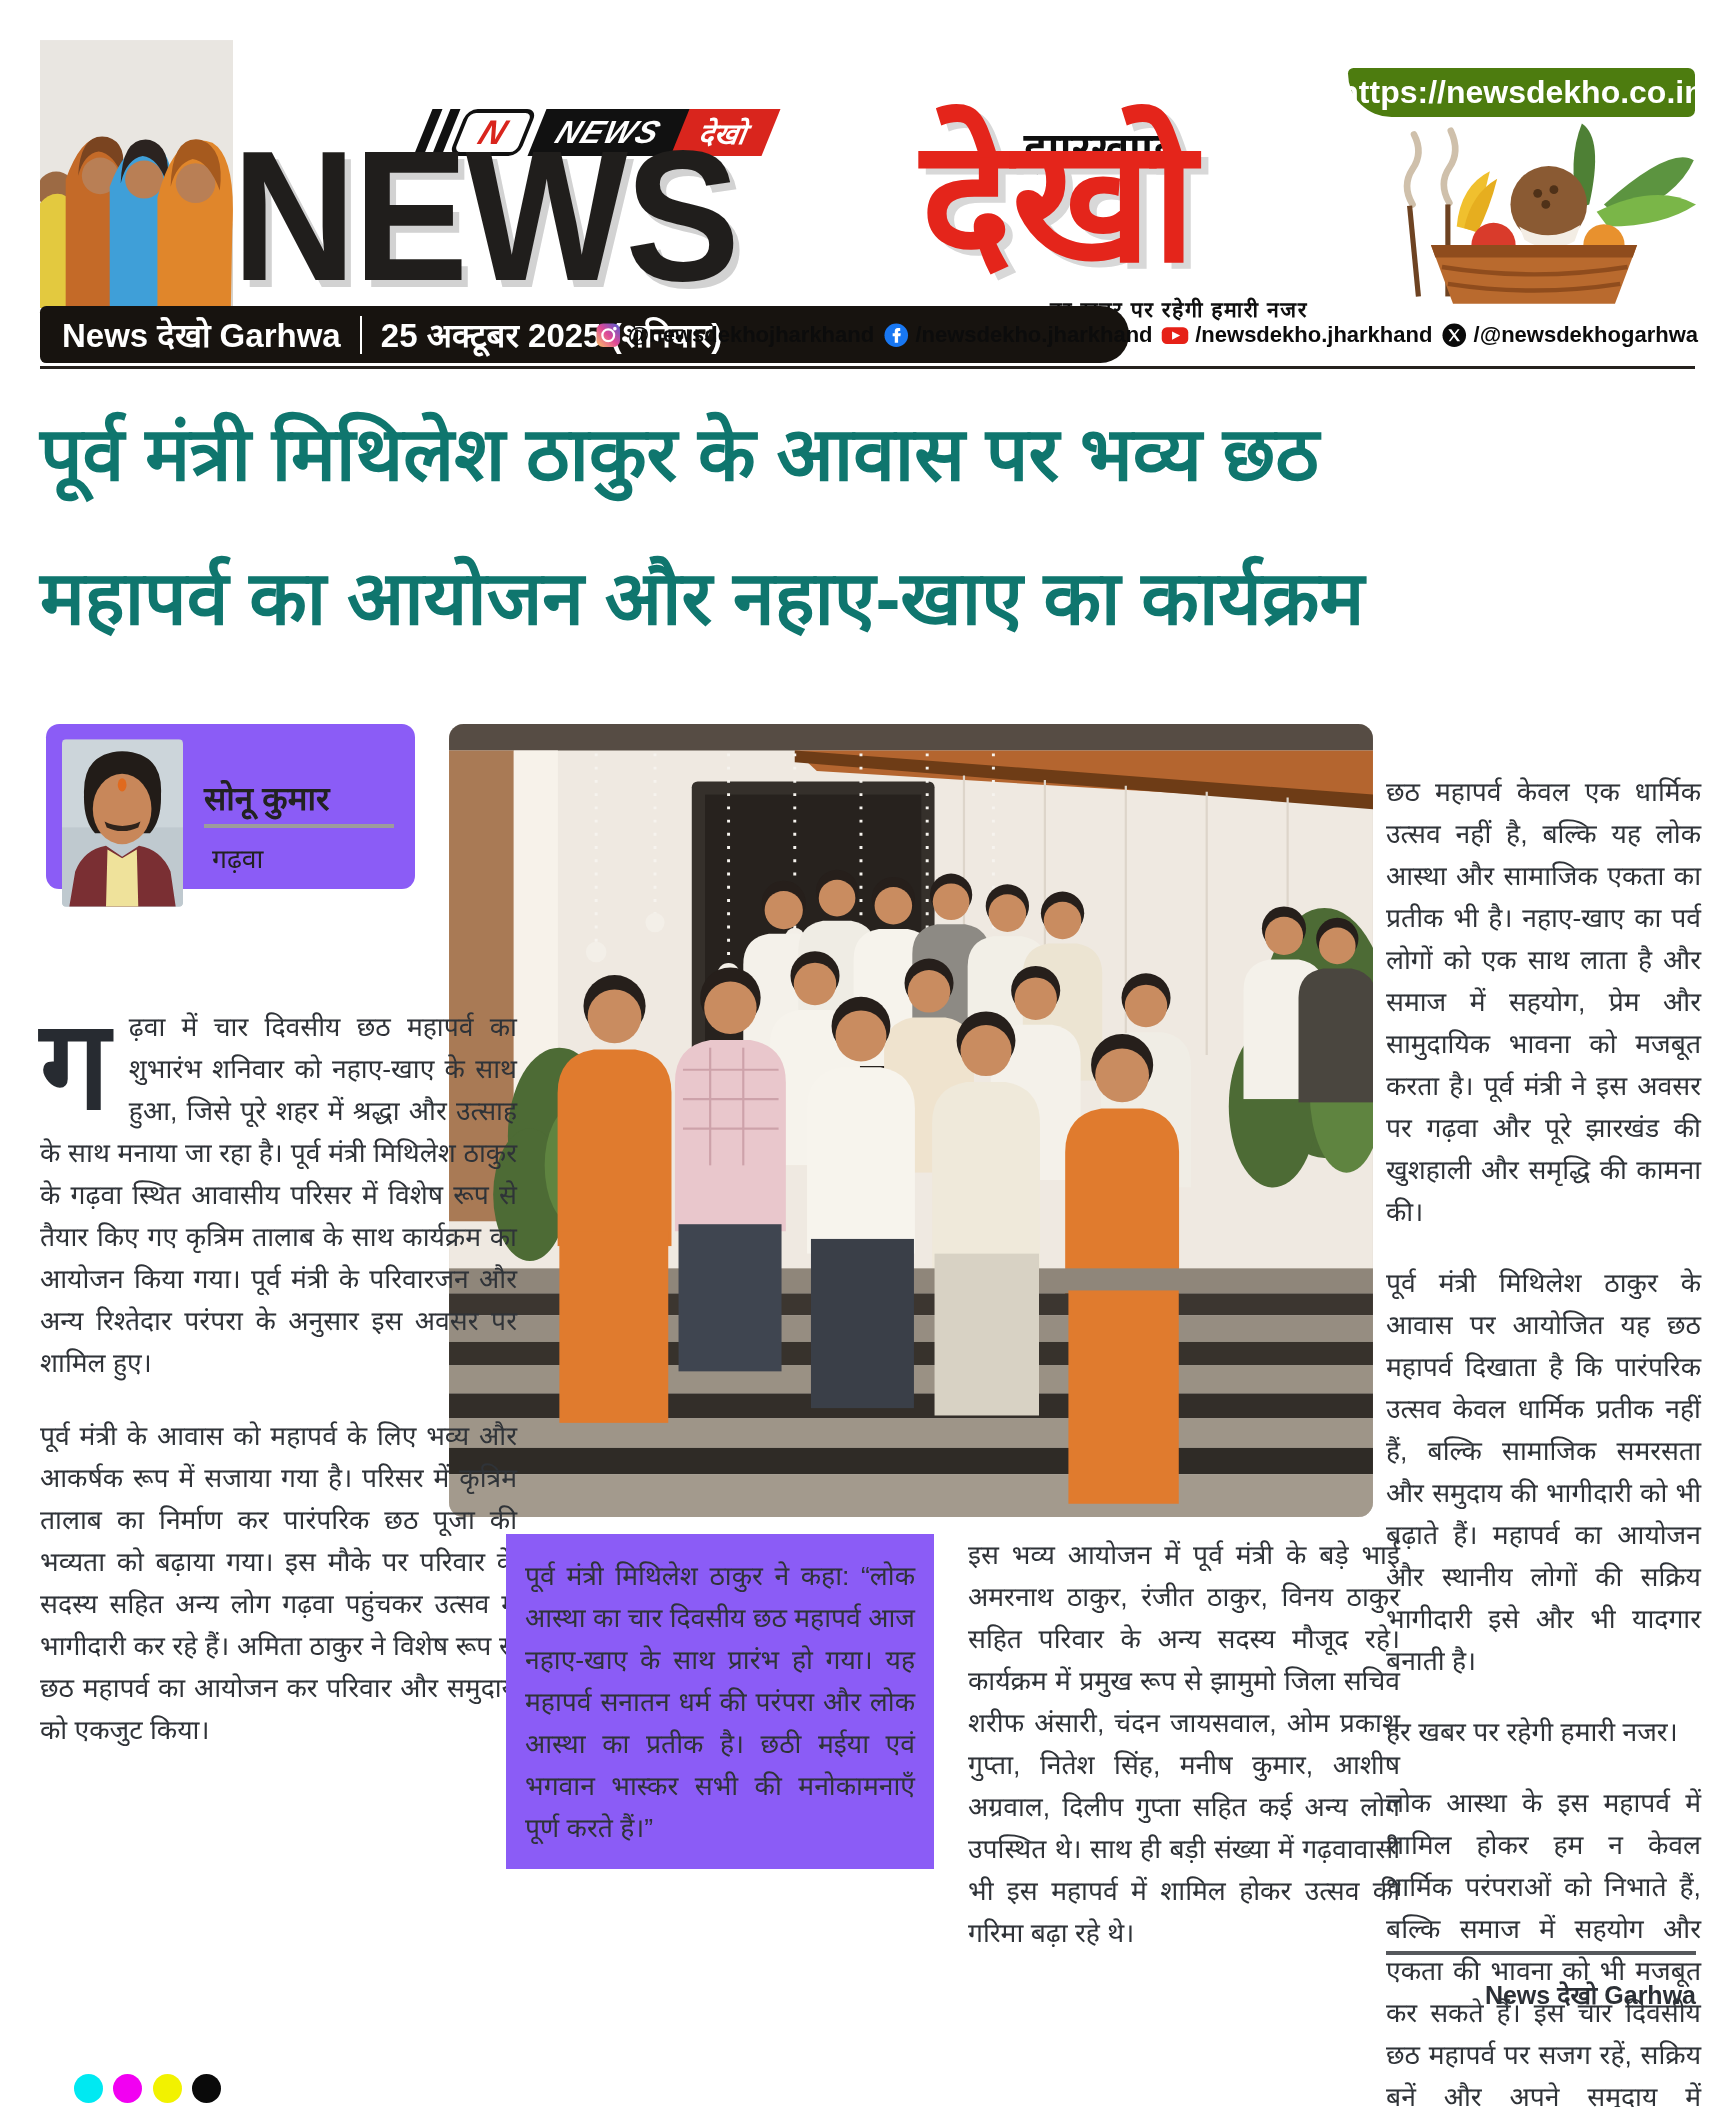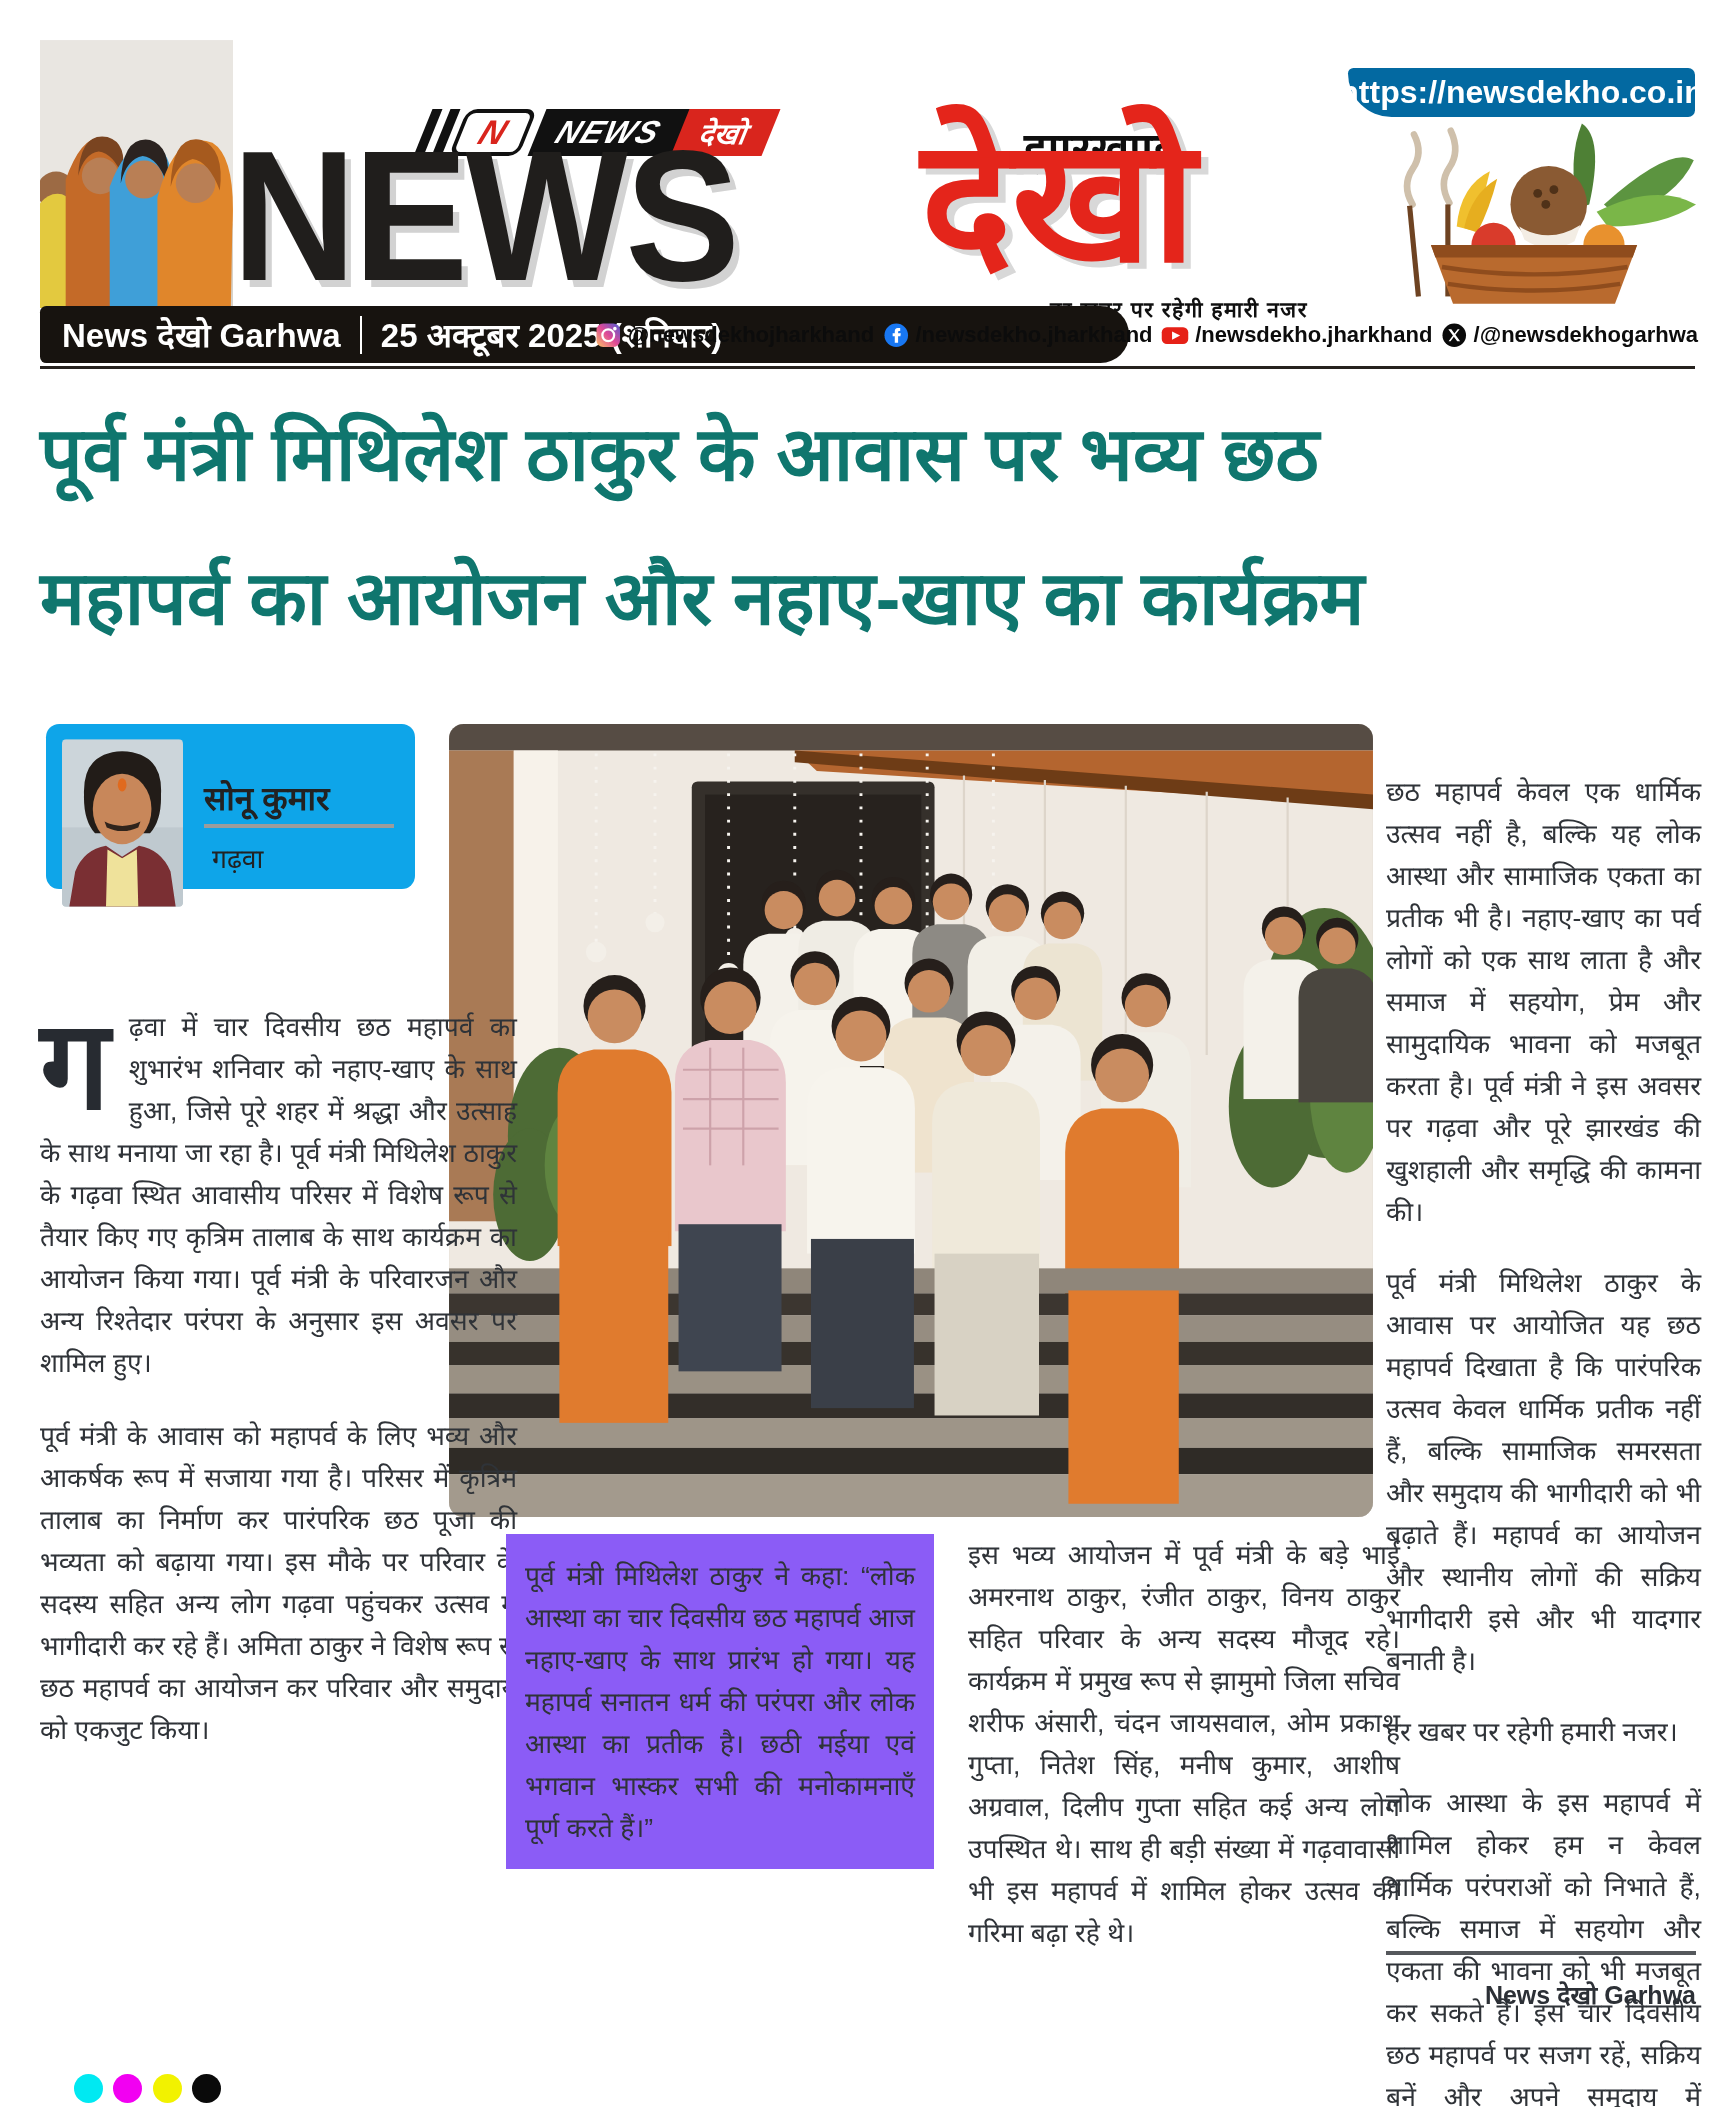--- a/index.html
+++ b/index.html
@@ -17,42 +17,42 @@
   .strip-news{background:#111;color:#fff;display:flex;align-items:center;padding:0 25px 0 20.6px;
     transform:skewX(-22deg);font-weight:bold;font-style:italic;font-size:32px;letter-spacing:1.5px;}
   .strip-dekho{background:#d9251d;color:#fff;display:flex;align-items:center;padding:0 22px;
     transform:skewX(-22deg);font-weight:bold;font-size:29px;margin-left:-4.4px;}
   .big-news{left:232px;top:124px;font-size:185px;line-height:1;font-weight:900;color:#201e1c;
     letter-spacing:-2.9px;transform:scaleX(.93);transform-origin:left top;text-shadow:6.6px 6.6px 0 #d2d2d2;}
   .state-label{left:1024px;top:116px;font-size:47px;font-weight:bold;color:#0f0f0f;}
   .big-dekho{left:921px;top:94px;font-size:171px;line-height:1.25;font-weight:bold;color:#e4251b;
     text-shadow:7.4px 5.9px 0 #d8d8d8;}
   .tagline{left:1050px;top:294px;font-size:21.3px;font-weight:bold;color:#101010;letter-spacing:1.5px;}
-  .url-badge{left:1348px;top:68px;width:347px;height:49px;background:#0369a1;color:#fff;
+  .url-badge{left:1348px;top:68px;width:347px;height:49px;background:#4d7c0f;color:#fff;
     border-radius:5.9px 7.4px 7.4px 47px;display:flex;align-items:center;justify-content:center;
     font-weight:bold;font-size:32px;}
   .basket{left:1361px;top:116px;width:335px;height:193px;}
 
   
   .black-bar{left:40px;top:306px;width:1089px;height:57px;background:#17130f;
     border-radius:8.8px 40px 40px 8.8px;color:#fff;display:flex;align-items:center;
     font-size:33px;font-weight:bold;padding-left:22px;box-sizing:border-box;gap:19px;}
   .bar-sep{width:2.2px;height:38px;background:#ffffff;}
   .social-row{left:999px;top:322px;width:699px;display:flex;align-items:center;gap:8.8px;
     font-size:22px;font-weight:bold;color:#0c0c0c;justify-content:flex-end;}
   .social-item{display:flex;align-items:center;gap:5.9px;justify-content:flex-end;}
   .rule-top{left:40px;top:366px;width:1655px;height:2.9px;background:#26221e;}
 
   
   .headline{left:40px;top:382px;width:1666px;font-size:75px;line-height:144px;
     font-weight:900;color:#0f766e;}
   .subheadline{left:40px;top:663px;width:1666px;font-size:25px;font-weight:bold;color:#1c2026;}
 
   
-  .author-card{left:46px;top:724px;width:369px;height:165px;background:#0ea5e9;border-radius:13.2px;}
+  .author-card{left:46px;top:724px;width:369px;height:165px;background:#8b5cf6;border-radius:13.2px;}
   .author-photo{position:absolute;left:16px;top:14.7px;width:121px;height:168px;border-radius:4.4px;overflow:hidden;}
   .author-name{position:absolute;left:158px;top:51px;font-size:33px;font-weight:bold;color:#222;}
   .author-rule{position:absolute;left:158px;top:100px;width:190px;height:3.7px;background:#9c9c9c;}
   .author-location{position:absolute;left:158px;top:116px;font-size:26.5px;color:#222;margin-left:8px;}
 
   
   .main-photo{left:449px;top:724px;width:924px;height:793px;border-radius:14.7px;overflow:hidden;
     box-shadow:0 0 0 2.2px #6d6862 inset;}
 
   

